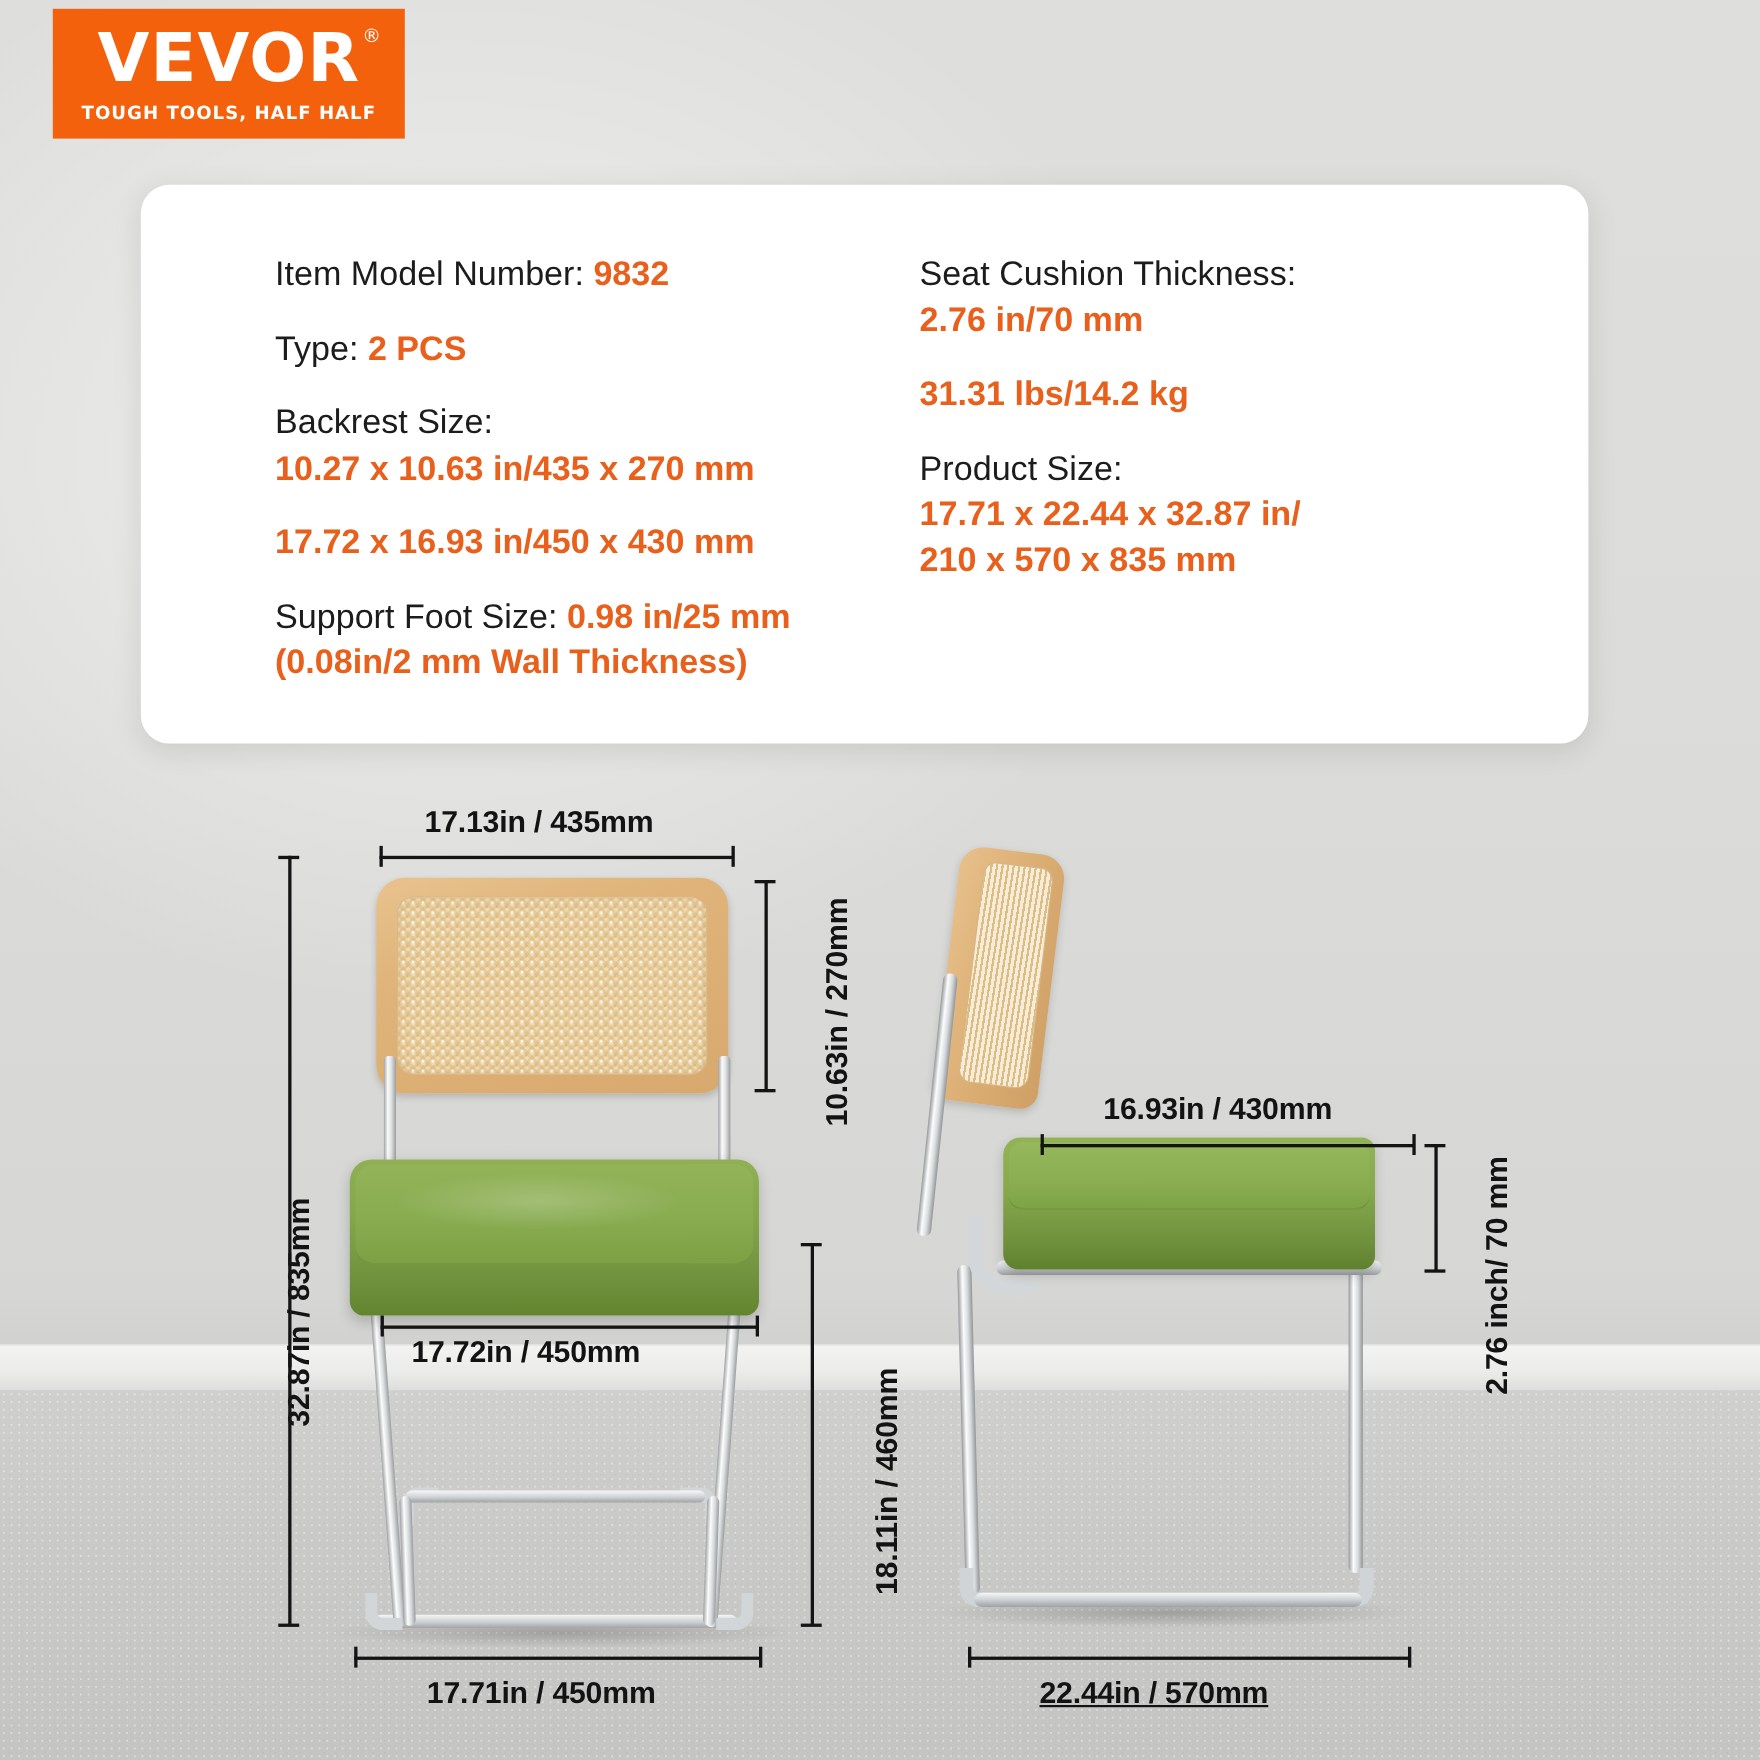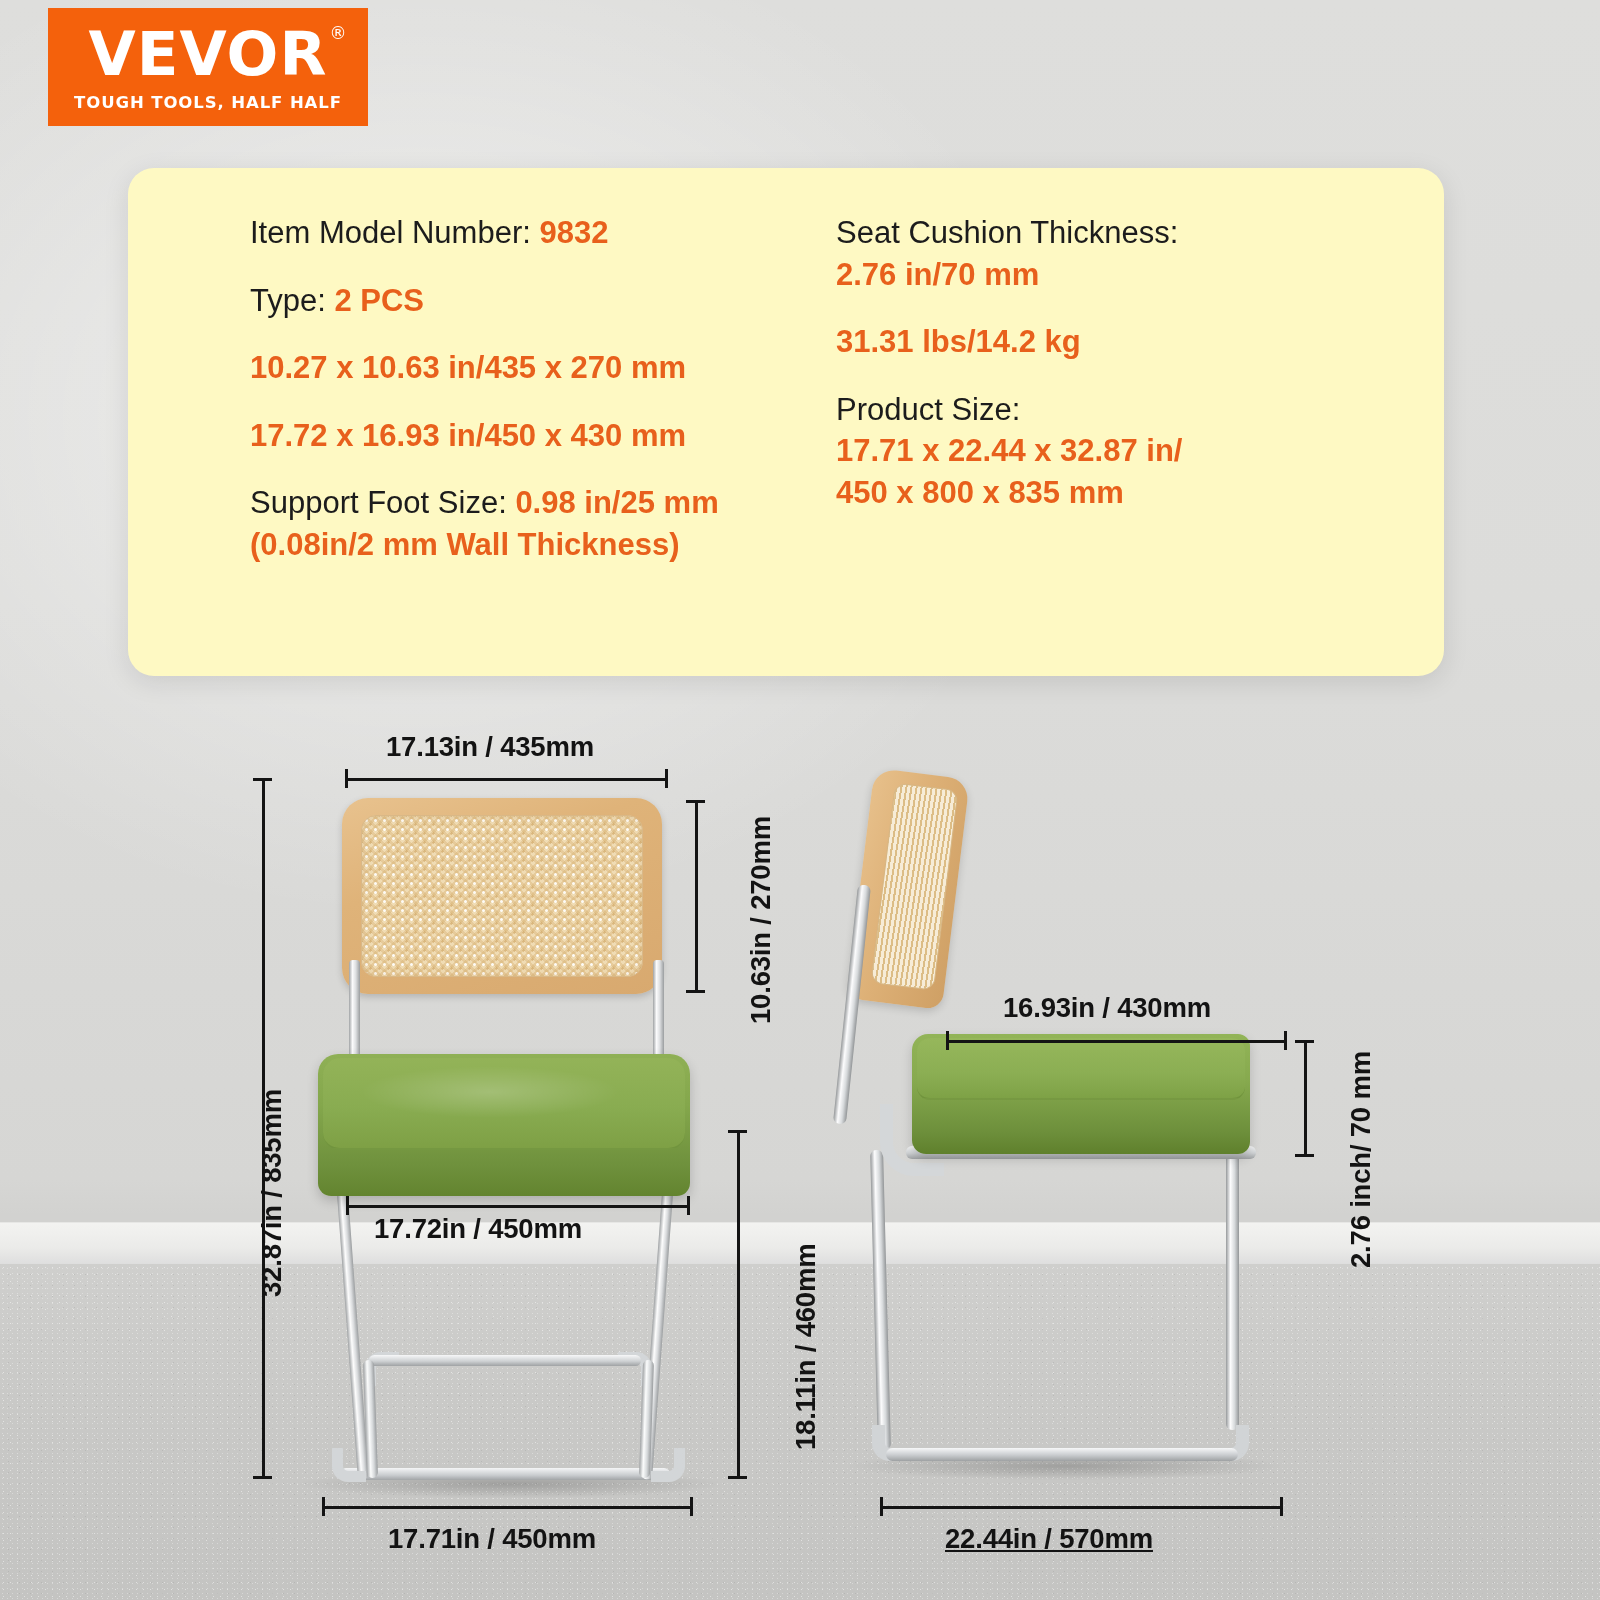--- a/index.html
+++ b/index.html
@@ -86,26 +86,26 @@
     letter-spacing: 0.9px;
     margin-top: 9px;
     font-family: "DejaVu Sans", sans-serif;
   }
 
   
   .spec-card {
     position: absolute;
     left: 128px; top: 168px;
     width: 1316px; height: 508px;
-    background: #fef9c3;
+    background: #ffffff;
     border-radius: 26px;
     box-shadow: 0 6px 26px rgba(0,0,0,0.10);
     display: flex;
     z-index: 30;
-    padding: 36px 0 0 0;
+    padding: 52px 0 0 0;
   }
   .spec-col { padding-top: 8px; }
   .spec-col.left  { width: 660px; padding-left: 122px; }
   .spec-col.right { width: 656px; padding-left: 48px; }
 
   .spec-item { margin-bottom: 26px; }
   .spec-item:last-child { margin-bottom: 0; }
   .spec-label {
     font-size: 31px;
     color: #1c1c1c;
@@ -394,20 +394,21 @@
 
     <div class="spec-item spec-inline">
       <span class="spec-label">Item Model Number: </span><span class="spec-value">9832</span>
     </div>
 
     <div class="spec-item spec-inline">
       <span class="spec-label">Type: </span><span class="spec-value">2 PCS</span>
     </div>
 
     <div class="spec-item">
+      <div class="spec-label">Backrest Size:</div>
       <div class="spec-value">10.27 x 10.63 in/435 x 270 mm</div>
     </div>
 
     <div class="spec-item">
       <div class="spec-value">17.72 x 16.93 in/450 x 430 mm</div>
     </div>
 
     <div class="spec-item">
       <div>
         <span class="spec-label">Support Foot Size: </span><span class="spec-value">0.98 in/25 mm</span>
@@ -425,21 +426,21 @@
     </div>
 
 
     <div class="spec-item">
       <div class="spec-value">31.31 lbs/14.2 kg</div>
     </div>
 
     <div class="spec-item">
       <div class="spec-label">Product Size:</div>
       <div class="spec-value">17.71 x 22.44 x 32.87 in/</div>
-      <div class="spec-value">450 x 800 x 835 mm</div>
+      <div class="spec-value">210 x 570 x 835 mm</div>
     </div>
 
   </div>
 </div>
 
 <div class="chair-front">
   <div class="shadow-front"></div>
 
   <div class="fv-post l"></div>
   <div class="fv-post r"></div>

